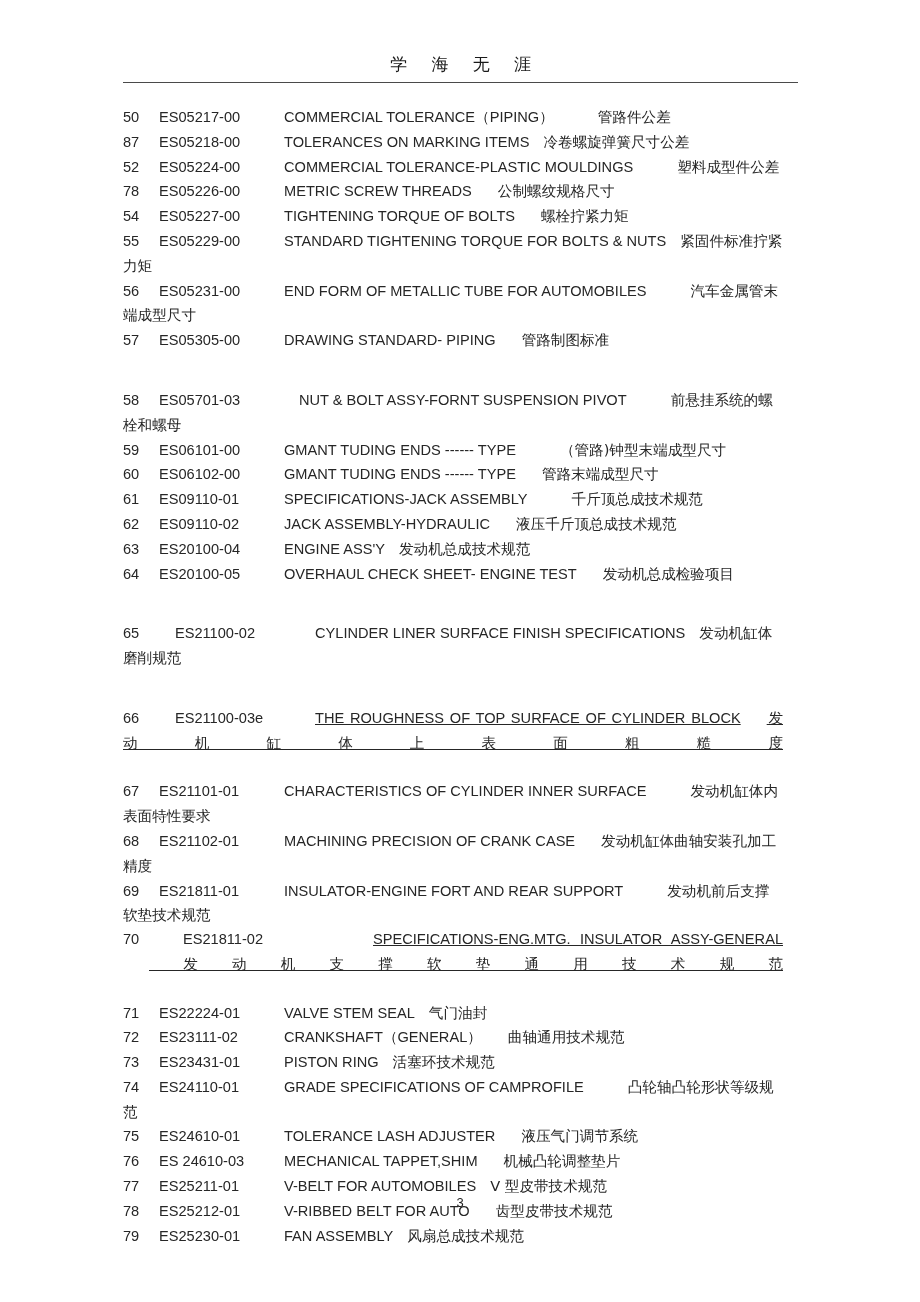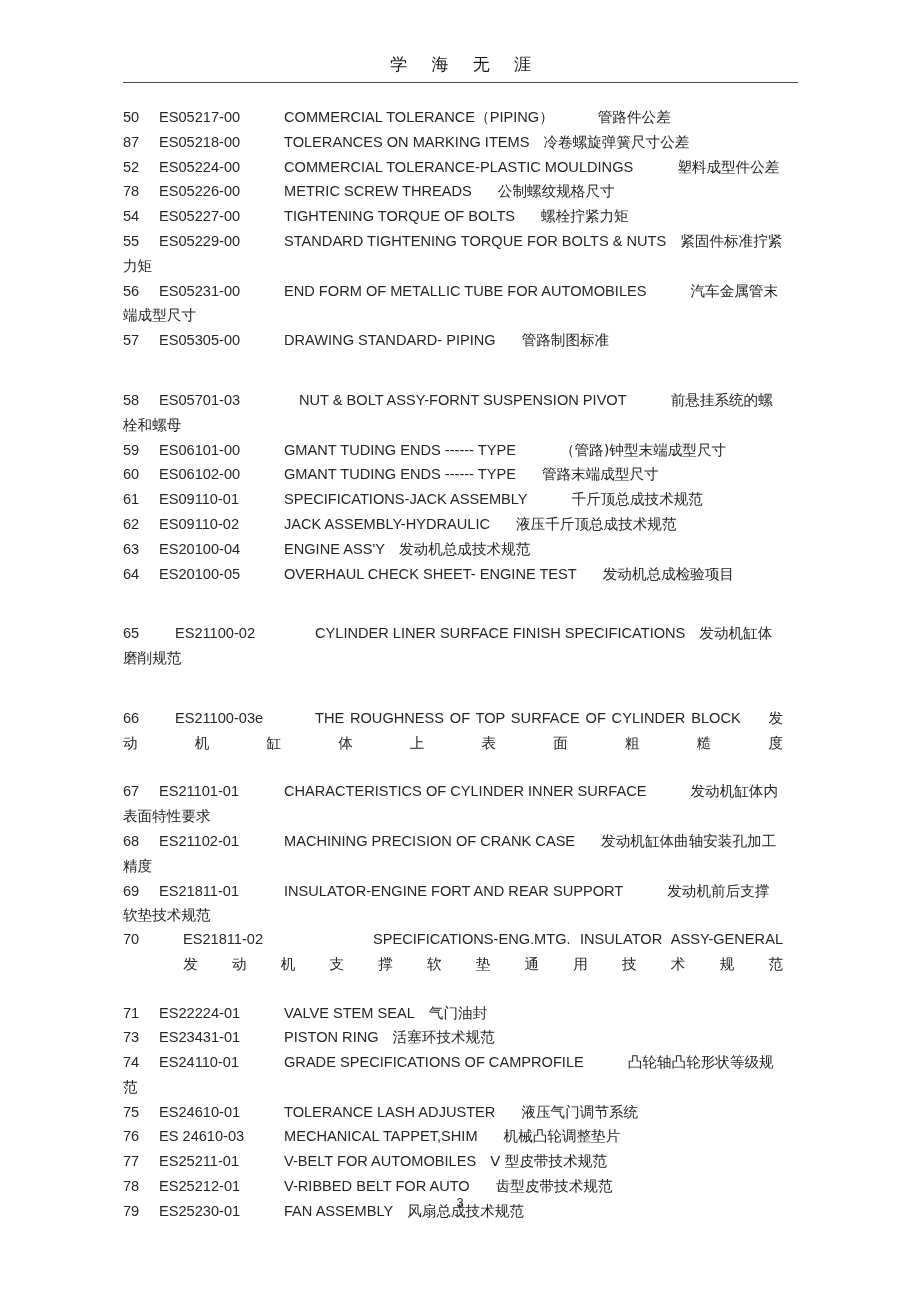--- a/index.html
+++ b/index.html
@@ -63,20 +63,21 @@
 
   .entry {
     margin: 0;
     padding: 0;
     text-align: left;
     white-space: normal;
   }
   .entry.justify {
     text-align: justify;
     text-justify: inter-word;
+    text-decoration: underline;
   }
   
   .entry.justify::after {
     content: "";
     display: inline-block;
     width: 100%;
     height: 0;
   }
 
   .num {
@@ -138,20 +139,21 @@
       <p class="entry"><span class="num">62</span><span class="code">ES09110-02</span><span class="en">JACK ASSEMBLY-HYDRAULIC</span><span class="gap-md"></span><span class="cn">液压千斤顶总成技术规范</span></p>
       <p class="entry"><span class="num">63</span><span class="code">ES20100-04</span><span class="en">ENGINE ASS'Y</span><span class="gap-sm"></span><span class="cn">发动机总成技术规范</span></p>
       <p class="entry"><span class="num">64</span><span class="code">ES20100-05</span><span class="en">OVERHAUL CHECK SHEET- ENGINE TEST</span><span class="gap-md"></span><span class="cn">发动机总成检验项目</span></p>
       <p class="entry"><span class="num wide">65</span><span class="code wide">ES21100-02</span><span class="en">CYLINDER LINER SURFACE FINISH SPECIFICATIONS</span><span class="gap-sm"></span><span class="cn">发动机缸体磨削规范</span></p>
       <p class="entry justify"><span class="num wide">66</span><span class="code wide">ES21100-03e</span><span class="en">THE ROUGHNESS OF TOP SURFACE OF CYLINDER BLOCK</span><span class="gap-md"></span><span class="cn">发动机缸体上表面粗糙度</span></p>
       <p class="entry"><span class="num">67</span><span class="code">ES21101-01</span><span class="en">CHARACTERISTICS OF CYLINDER INNER SURFACE</span><span class="gap-lg"></span><span class="cn">发动机缸体内表面特性要求</span></p>
       <p class="entry"><span class="num">68</span><span class="code">ES21102-01</span><span class="en">MACHINING PRECISION OF CRANK CASE</span><span class="gap-md"></span><span class="cn">发动机缸体曲轴安装孔加工精度</span></p>
       <p class="entry"><span class="num">69</span><span class="code">ES21811-01</span><span class="en">INSULATOR-ENGINE FORT AND REAR SUPPORT</span><span class="gap-lg"></span><span class="cn">发动机前后支撑软垫技术规范</span></p>
       <p class="entry justify"><span class="num wide">70</span><span class="code xwide">ES21811-02</span><span class="en">SPECIFICATIONS-ENG.MTG. INSULATOR ASSY-GENERAL</span><span class="gap-md"></span><span class="cn">发动机支撑软垫通用技术规范</span></p>
       <p class="entry"><span class="num">71</span><span class="code">ES22224-01</span><span class="en">VALVE STEM SEAL</span><span class="gap-sm"></span><span class="cn">气门油封</span></p>
+      <p class="entry"><span class="num">72</span><span class="code">ES23111-02</span><span class="en">CRANKSHAFT（GENERAL）</span><span class="gap-md"></span><span class="cn">曲轴通用技术规范</span></p>
       <p class="entry"><span class="num">73</span><span class="code">ES23431-01</span><span class="en">PISTON RING</span><span class="gap-sm"></span><span class="cn">活塞环技术规范</span></p>
       <p class="entry"><span class="num">74</span><span class="code">ES24110-01</span><span class="en">GRADE SPECIFICATIONS OF CAMPROFILE</span><span class="gap-lg"></span><span class="cn">凸轮轴凸轮形状等级规范</span></p>
       <p class="entry"><span class="num">75</span><span class="code">ES24610-01</span><span class="en">TOLERANCE LASH ADJUSTER</span><span class="gap-md"></span><span class="cn">液压气门调节系统</span></p>
       <p class="entry"><span class="num">76</span><span class="code">ES 24610-03</span><span class="en">MECHANICAL TAPPET,SHIM</span><span class="gap-md"></span><span class="cn">机械凸轮调整垫片</span></p>
       <p class="entry"><span class="num">77</span><span class="code">ES25211-01</span><span class="en">V-BELT FOR AUTOMOBILES</span><span class="gap-sm"></span><span class="cn">V 型皮带技术规范</span></p>
       <p class="entry"><span class="num">78</span><span class="code">ES25212-01</span><span class="en">V-RIBBED BELT FOR  AUTO</span><span class="gap-md"></span><span class="cn">齿型皮带技术规范</span></p>
       <p class="entry"><span class="num">79</span><span class="code">ES25230-01</span><span class="en">FAN ASSEMBLY</span><span class="gap-sm"></span><span class="cn">风扇总成技术规范</span></p>
     </div>
 
   <div class="footer">3</div>

